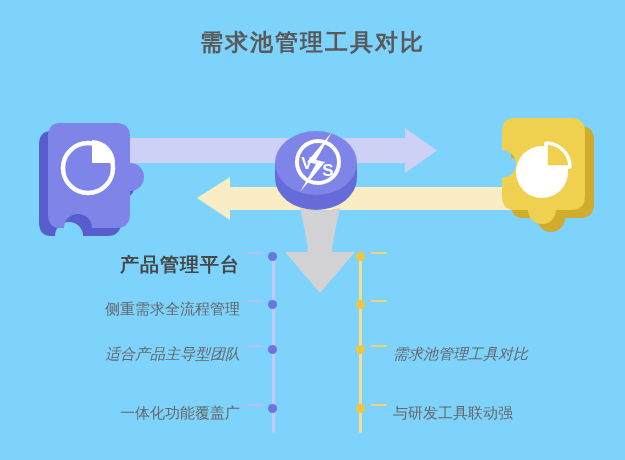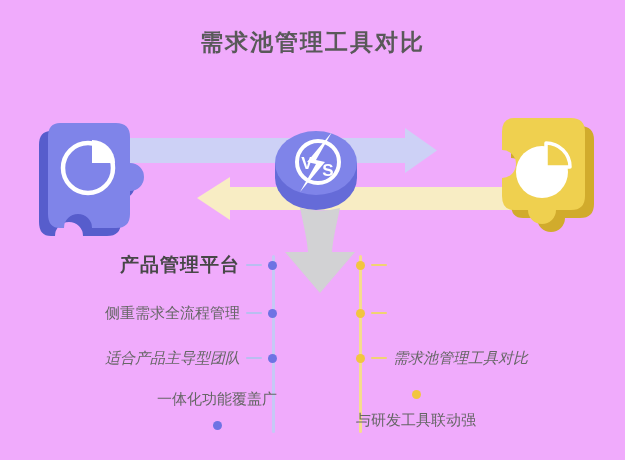--- a/index.html
+++ b/index.html
@@ -1,39 +1,39 @@
 <!DOCTYPE html>
 <html><head>
 <meta charset="utf-8">
 <style>
   html,body { margin:0; padding:0; background:#fff; }
   .stage {
-    position:relative; width:625px; height:460px; background:#f0abfc;
+    position:relative; width:625px; height:460px; background:#7dd3fc;
     font-family:"Liberation Sans", sans-serif; overflow:hidden;
   }
   .title {
     position:absolute; top:27px; left:0; width:100%; text-align:center;
     font-size:23px; font-weight:bold; color:#595959; letter-spacing:2px;
   }
   .gfx { position:absolute; }
   .vline { position:absolute; width:3px; top:255px; height:178px; border-radius:2px; }
   .vline.purple { left:272px; background:#c5c9f5; }
   .vline.yellow { left:359px; background:#f6dd8d; }
-  .row { position:absolute; display:flex; align-items:center; gap:6px; height:26px; }
+  .row { position:absolute; display:flex; align-items:flex-start; gap:6px; height:26px; }
   .row.left  { right:348px; }
   .row.right { left:356px; }
   .row .label { font-size:15px; color:#666666; white-space:nowrap; }
   .row .head  { font-size:19px; font-weight:bold; color:#474747; letter-spacing:1px; }
   .tick { width:16px; height:2px; border-radius:1px; }
   .tick.purple { background:#b9bef0; }
   .tick.yellow { background:#f0d373; }
   .dot { width:9px; height:9px; border-radius:50%; flex:0 0 auto; }
   .dot.purple { background:#6e73e3; }
   .dot.yellow { background:#f2c53f; }
-  .r0 { top:252px; } .r1 { top:300px; } .r2 { top:345px;font-style:italic; } .r3 { top:390px;flex-direction:column; }
+  .r0 { top:252px; } .r1 { top:300px; } .r2 { top:345px;font-style:italic; } .r3 { top:404px; }
 </style>
 </head>
 <body>
 
 <div class="stage">
 
   <div class="title">需求池管理工具对比</div>
 
   <svg class="gfx" style="left:105px; top:126px;" width="335" height="50" viewBox="0 0 335 50">
     <path d="M 0 12 H 300 V 2 L 332 24.5 L 300 47 V 37 H 0 Z" fill="#cdd1f6"></path>

